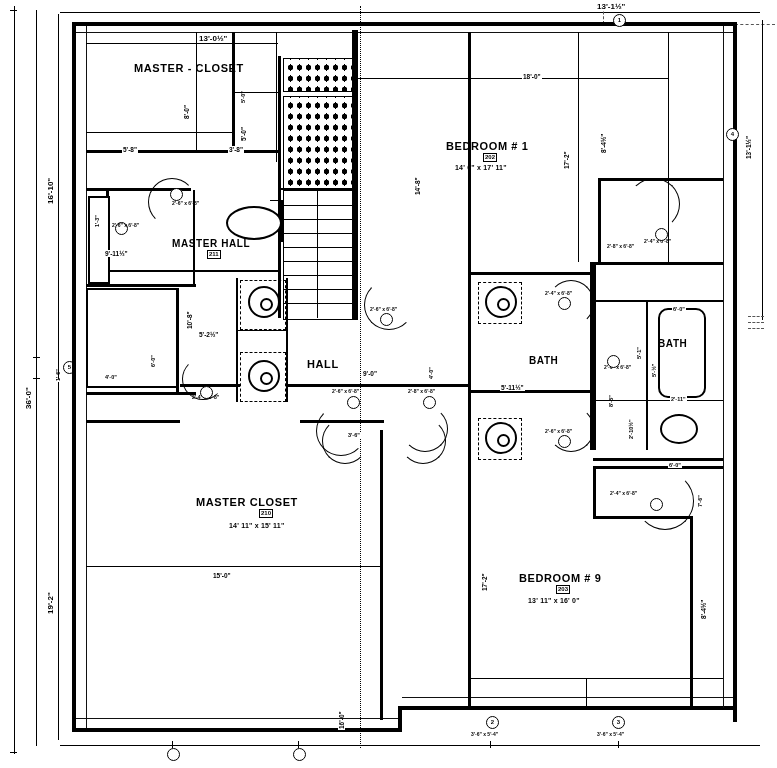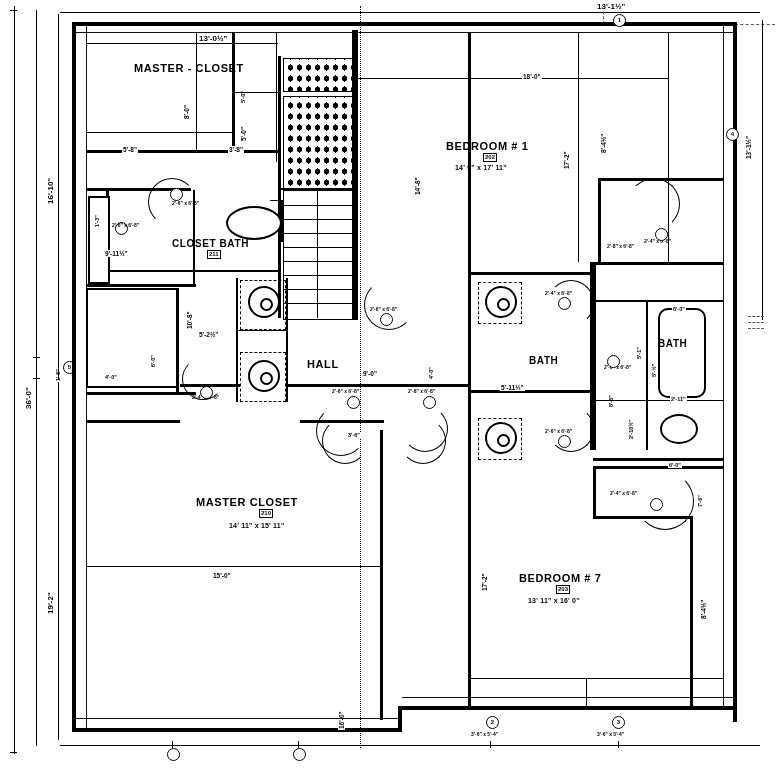--- a/index.html
+++ b/index.html
@@ -215,21 +215,21 @@
   <div class="ln v" style="left:106px;top:188px;width:3px;height:98px;"></div>
   <div class="ln h" style="left:86px;top:284px;width:110px;height:3px;"></div>
   <div class="ln h" style="left:106px;top:270px;width:175px;height:2px;"></div>
   <div class="ln v" style="left:193px;top:190px;width:2px;height:96px;"></div>
   <div class="rect" style="left:88px;top:196px;width:18px;height:84px;"></div>
 
   <div class="oval" style="left:226px;top:206px;width:52px;height:30px;"></div>
   <div class="ln v" style="left:281px;top:200px;height:42px;width:2px;"></div>
   <div class="ln h" style="left:270px;top:200px;width:13px;"></div>
 
-  <div class="room-name" style="left:172px;top:238px;font-size:10px;">CLOSET BATH</div>
+  <div class="room-name" style="left:172px;top:238px;font-size:10px;">MASTER HALL</div>
   <div class="room-tag" style="left:207px;top:250px;">211</div>
 
   <div class="dim v xs" style="left:94px;top:228px;">1'-3"</div>
   <div class="dim sm" style="left:104px;top:250px;">9'-11½"</div>
   <div class="dim v sm" style="left:186px;top:330px;">10'-8"</div>
   <div class="dim sm" style="left:198px;top:331px;">5'-2½"</div>
   <div class="marker" style="left:115px;top:222px;"></div>
 
   <div class="swing" style="left:148px;top:178px;width:46px;height:46px;border-color:#000 transparent transparent #000;transform:rotate(0deg);"></div>
   <div class="winlabel" style="left:172px;top:200px;">2'-6" x 6'-8"</div>
@@ -353,21 +353,21 @@
   <div class="dim v sm" style="left:338px;top:730px;">16'-0"</div>
 
   <div class="swing" style="left:322px;top:418px;width:44px;height:44px;border-color:transparent transparent #000 #000;"></div>
   <div class="swing" style="left:400px;top:418px;width:44px;height:44px;border-color:transparent #000 #000 transparent;"></div>
 
   <div class="ln v" style="left:468px;top:446px;width:3px;height:262px;"></div>
   <div class="ln v" style="left:690px;top:518px;width:3px;height:190px;"></div>
   <div class="ln h" style="left:471px;top:678px;width:252px;"></div>
   <div class="ln v" style="left:586px;top:678px;height:30px;"></div>
 
-  <div class="room-name" style="left:519px;top:572px;font-size:11px;">BEDROOM # 7</div>
+  <div class="room-name" style="left:519px;top:572px;font-size:11px;">BEDROOM # 9</div>
   <div class="room-tag" style="left:556px;top:585px;">203</div>
   <div class="room-size" style="left:528px;top:597px;">13' 11" x 16' 0"</div>
 
   <div class="dim v sm" style="left:481px;top:592px;">17'-2"</div>
   <div class="dim v sm" style="left:700px;top:620px;">8'-4½"</div>
 
   <div class="winlabel" style="left:471px;top:731px;">3'-6" x 5'-4"</div>
   <div class="marker" style="left:486px;top:716px;">2</div>
   <div class="winlabel" style="left:597px;top:731px;">3'-6" x 5'-4"</div>
   <div class="marker" style="left:612px;top:716px;">3</div>

